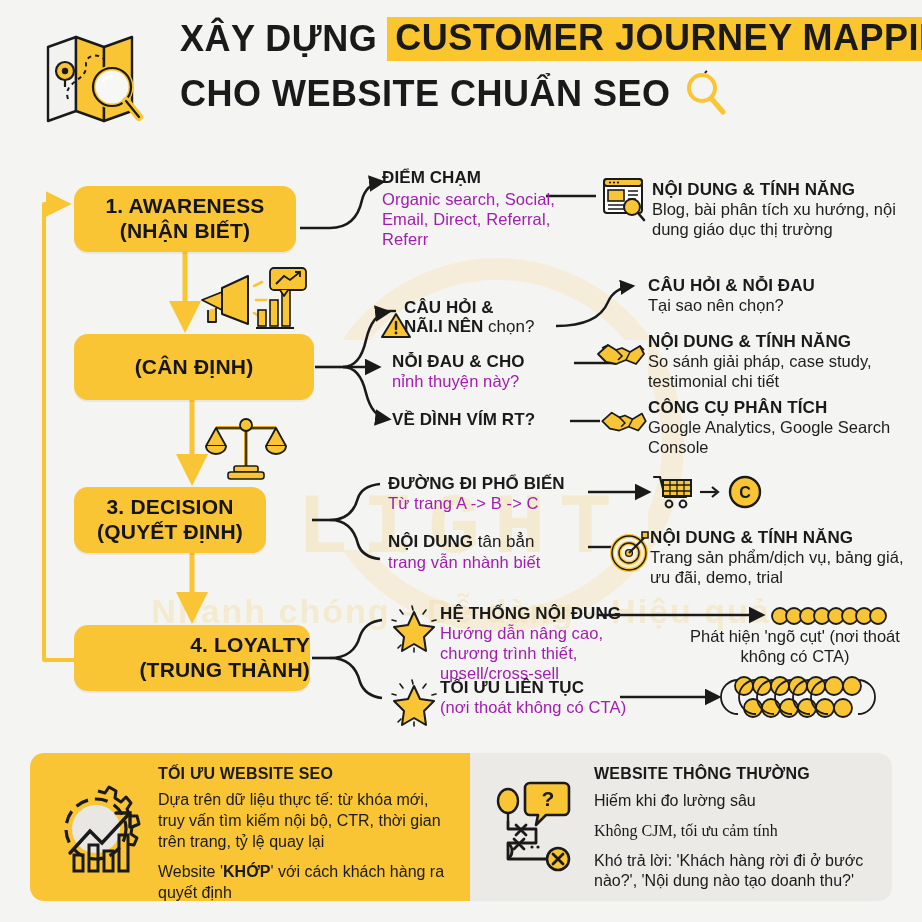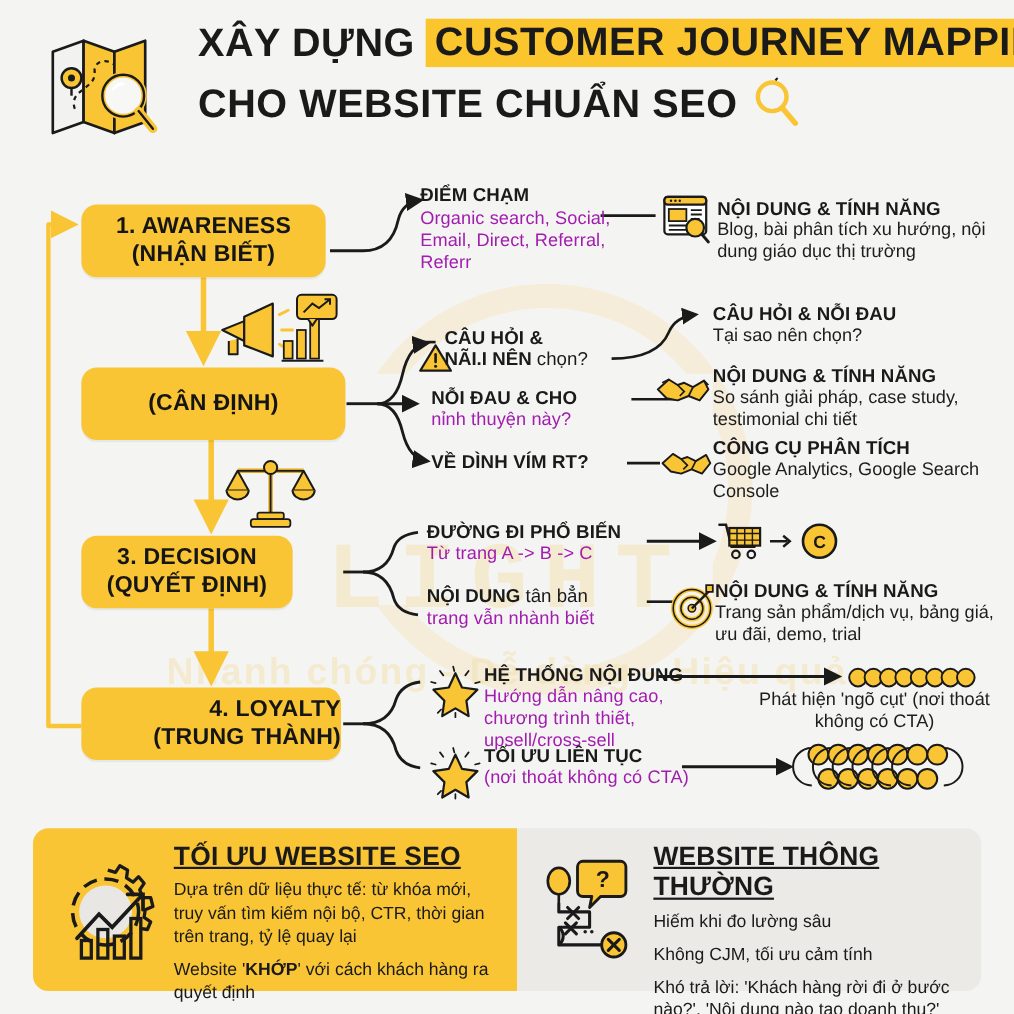--- a/index.html
+++ b/index.html
@@ -56,21 +56,21 @@
   
   .rgt{position:absolute;z-index:4;}
   .rgt .h{font-size:17px;font-weight:bold;line-height:1.12;letter-spacing:.1px;}
   .rgt .b{font-size:16.5px;line-height:1.22;color:#1d1d1d;}
 
   
   .bottom{position:absolute;left:30px;top:753px;width:862px;height:148px;z-index:5;}
   .bpanel{position:absolute;top:0;height:148px;}
   .bleft{left:0;width:440px;background:#f9c534;border-radius:14px 0 0 14px;}
   .bright{left:440px;width:422px;background:#eceae7;border-radius:0 14px 14px 0;}
-  .bh{font-size:24px;font-weight:bold;letter-spacing:.2px;text-decoration:underline;}
+  .bh{font-size:16px;font-weight:bold;letter-spacing:.2px;}
   .bt{font-size:16px;line-height:1.30;}
   .bt b{font-weight:bold;}
 
   svg{display:block;overflow:visible;}
   .connectors{position:absolute;inset:0;z-index:2;}
 </style>
 </head>
 <body>
 
 <div class="stage">
@@ -427,19 +427,19 @@
           <path d="M22 64 L32 74 M32 64 L22 74" stroke="#1a1a1a" stroke-width="2.8" stroke-linecap="round"></path>
           <circle cx="40" cy="72" r="1.6" fill="#1a1a1a"></circle>
             <circle cx="46" cy="72" r="1.6" fill="#1a1a1a"></circle>
           <circle cx="66" cy="84" r="11" fill="#f9c534" stroke="#1a1a1a" stroke-width="2.6"></circle>
           <path d="M61 79 L71 89 M71 79 L61 89" stroke="#1a1a1a" stroke-width="2.8" stroke-linecap="round"></path>
         </svg>
       </div>
       <div style="position:absolute;left:124px;top:12px;width:292px;">
         <div class="bh">WEBSITE THÔNG THƯỜNG</div>
         <div class="bt" style="margin-top:8px;">Hiếm khi đo lường sâu</div>
-        <div class="bt" style="margin-top:9px;">Không CJM, tối ưu cảm tính</div>
+        <div class="bt" style="margin-top:9px;font-family:Liberation Serif, serif;">Không CJM, tối ưu cảm tính</div>
         <div class="bt" style="margin-top:9px;">Khó trả lời: 'Khách hàng rời đi ở bước nào?', 'Nội dung nào tạo doanh thu?'</div>
       </div>
     </div>
   </div>
 
 </div>
 
 </body></html>

